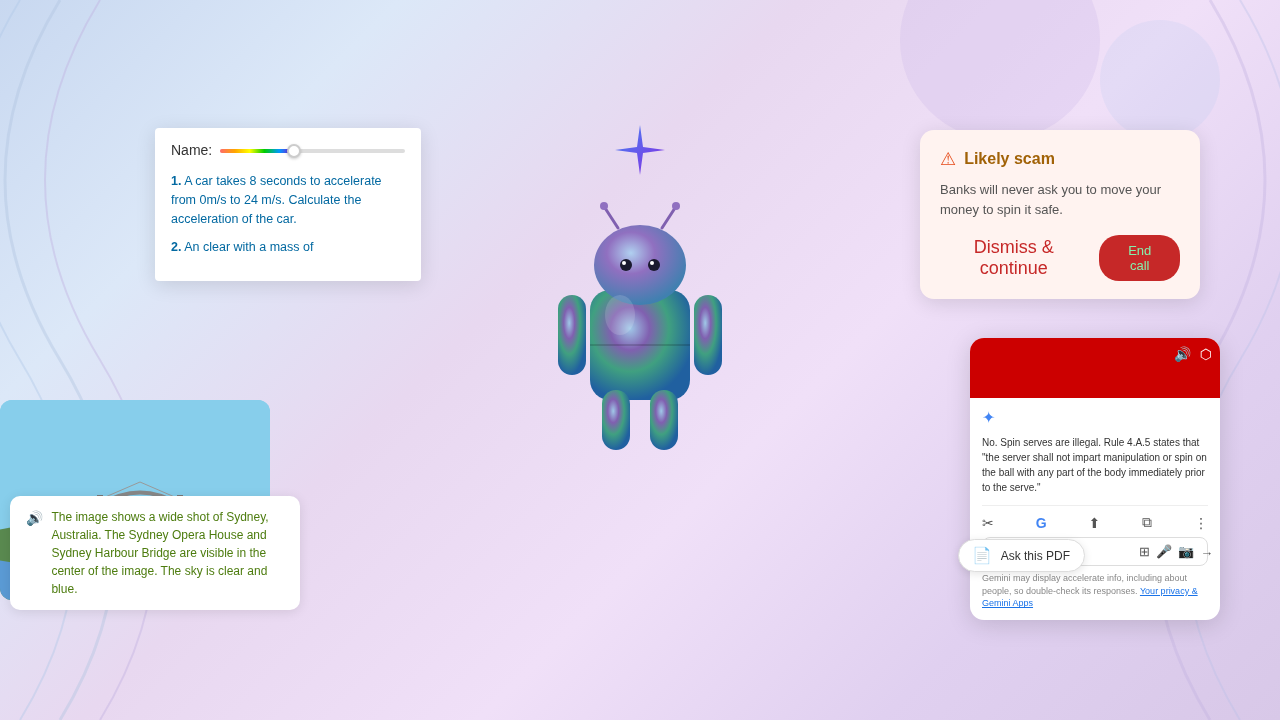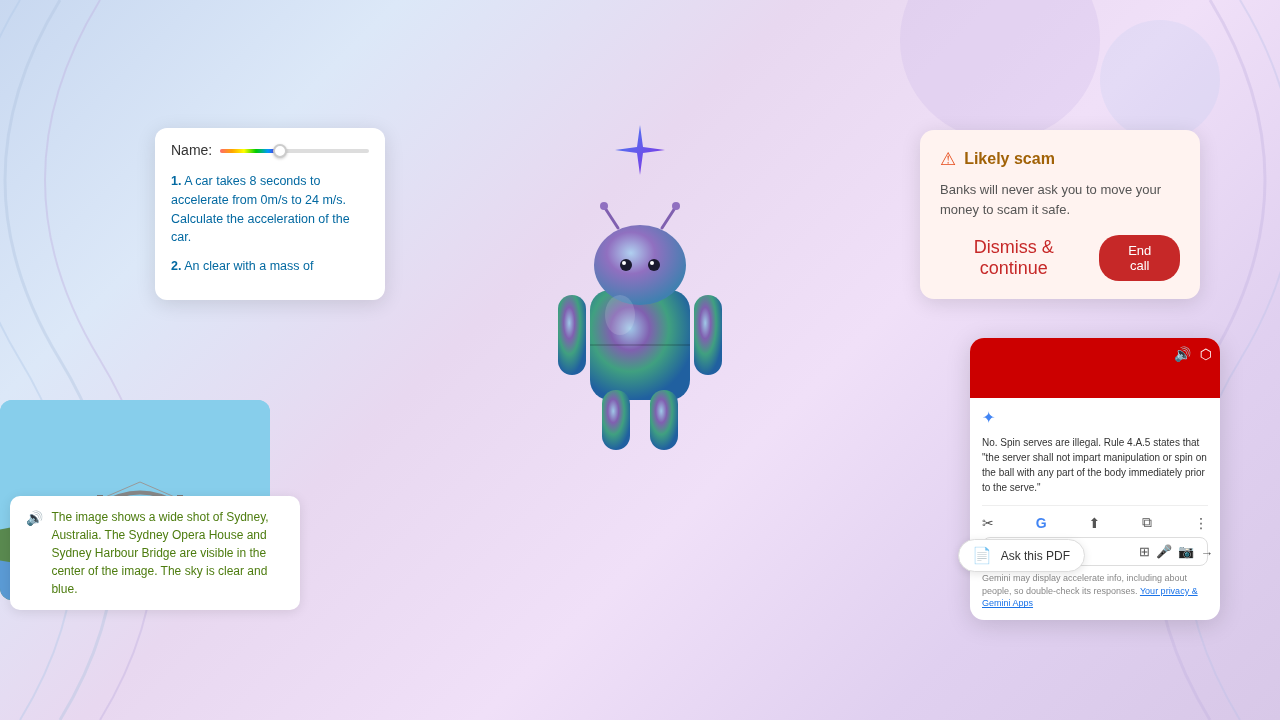--- a/index.html
+++ b/index.html
@@ -11,23 +11,23 @@
       font-family: 'Segoe UI', Arial, sans-serif;
       background: linear-gradient(135deg, #c8d8f0 0%, #dce8f8 20%, #e8d8f0 40%, #f0e0f8 60%, #e0d0f0 80%, #d8c8e8 100%);
       position: relative;
     }
 
     
     .quiz-card {
       position: absolute;
       top: 128px;
       left: 155px;
-      width: 230px;
+      width: 266px;
       background: white;
-      border-radius: 12px;
+      border-radius: 4px;
       box-shadow: 0 4px 20px rgba(0,0,0,0.12);
       padding: 14px 16px;
       overflow: hidden;
     }
 
     .quiz-name-row {
       display: flex;
       align-items: center;
       margin-bottom: 14px;
       gap: 8px;
@@ -130,21 +130,21 @@
       font-size: 18px;
       color: #c62828;
       background: none;
       border: none;
       cursor: pointer;
       font-weight: 500;
     }
 
     .scam-end-btn {
       font-size: 13px;
-      color: #ffffff;
+      color: #86efac;
       background: #c62828;
       border: none;
       border-radius: 20px;
       padding: 8px 18px;
       cursor: pointer;
       font-weight: 500;
     }
 
     
     .sydney-card {
@@ -397,21 +397,21 @@
     <span class="quiz-item-num">2.</span>
     <span>An clear with a mass of</span>
   </div>
 </div>
 
 <div class="scam-card">
   <div class="scam-title-row">
     <span class="scam-warning-icon">⚠</span>
     <span class="scam-title">Likely scam</span>
   </div>
-  <p class="scam-body">Banks will never ask you to move your money to scam it safe.</p>
+  <p class="scam-body">Banks will never ask you to move your money to spin it safe.</p>
   <div class="scam-actions">
     <button class="scam-dismiss-btn">Dismiss &amp; continue</button>
     <button class="scam-end-btn">End call</button>
   </div>
 </div>
 
 <div class="sydney-card">
   <div class="sydney-image">
     
     <svg width="270" height="200" viewBox="0 0 270 200" xmlns="http://www.w3.org/2000/svg">

